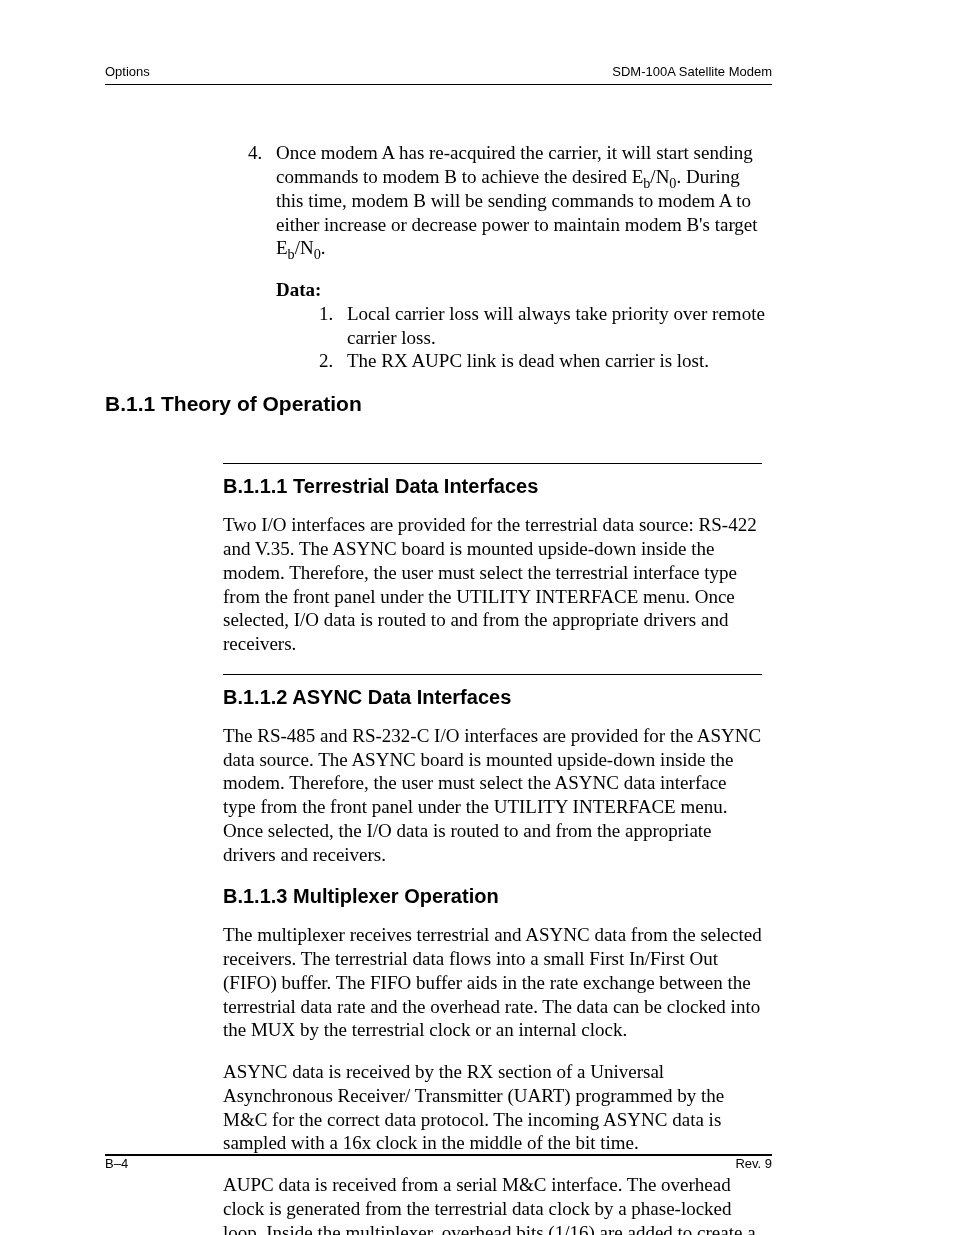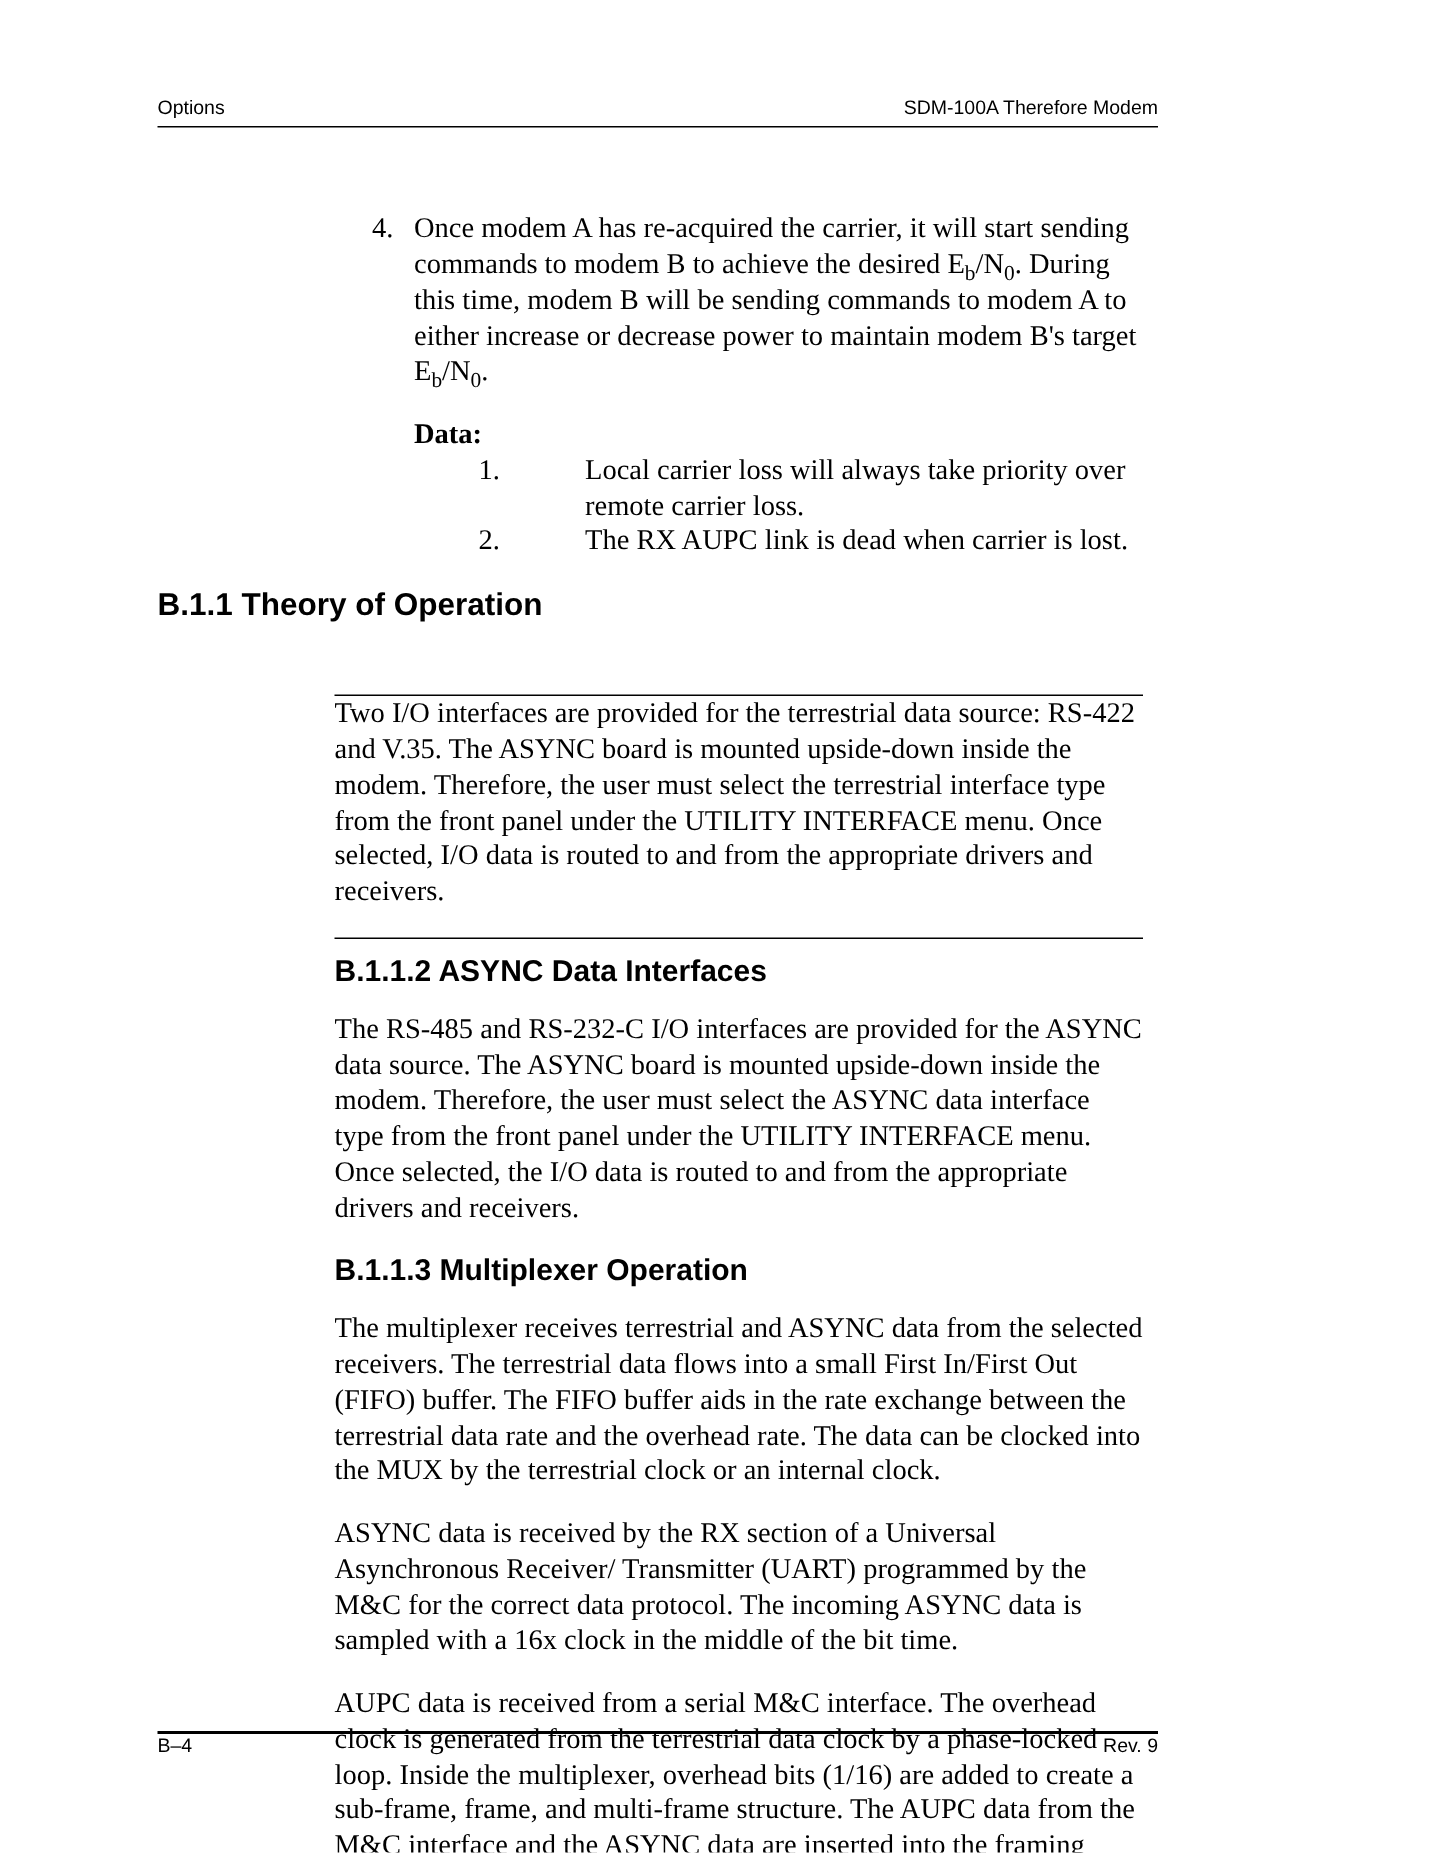--- a/index.html
+++ b/index.html
@@ -41,21 +41,21 @@
     flex: 1;
   }
   .sub { font-size: 0.75em; vertical-align: sub; line-height: 0; }
   .notes-block {
     margin-left: 171px;
     margin-top: 18px;
   }
   .notes-label { font-weight: bold; }
   .note-line { display: flex; margin-left: 43px; }
   .note-line .nn { width: 28px; flex: 0 0 28px; }
-  .note-line .nt { flex: 1; margin-left: 43px; }
+  .note-line .nt { flex: 1; }
 
   h2.sec {
     font-family: Arial, Helvetica, sans-serif;
     font-weight: bold;
     font-size: 21px;
     margin: 18px 0 0 0;
   }
   .sub-block {
     margin-left: 118px;
     margin-right: 10px;
@@ -87,21 +87,21 @@
     padding-top: 0;
   }
 </style>
 </head>
 <body>
 
 <div class="page">
 
   <div class="running-head">
     <span>Options</span>
-    <span>SDM-100A Therefore Modem</span>
+    <span>SDM-100A Satellite Modem</span>
   </div>
 
   <div class="numbered-item">
     <div class="num">4.</div>
     <div class="txt">Once modem A has re-acquired the carrier, it will start sending commands to modem B to achieve the desired E<span class="sub">b</span>/N<span class="sub">0</span>. During this time, modem B will be sending commands to modem A to either increase or decrease power to maintain modem B's target E<span class="sub">b</span>/N<span class="sub">0</span>.</div>
   </div>
 
   <div class="notes-block">
     <div class="notes-label">Data:</div>
     <div class="note-line">
@@ -111,20 +111,21 @@
     <div class="note-line">
       <div class="nn">2.</div>
       <div class="nt">The RX AUPC link is dead when carrier is lost.</div>
     </div>
   </div>
 
   <h2 class="sec">B.1.1  Theory of Operation</h2>
 
   <div class="sub-block" style="margin-top:46px;">
     <hr>
+    <h3>B.1.1.1  Terrestrial Data Interfaces</h3>
     <p>Two I/O interfaces are provided for the terrestrial data source: RS-422 and V.35. The ASYNC board is mounted upside-down inside the modem. Therefore, the user must select the terrestrial interface type from the front panel under the UTILITY INTERFACE menu. Once selected, I/O data is routed to and from the appropriate drivers and receivers.</p>
   </div>
 
   <div class="sub-block" style="margin-top:18px;">
     <hr>
     <h3>B.1.1.2  ASYNC Data Interfaces</h3>
     <p>The RS-485 and RS-232-C I/O interfaces are provided for the ASYNC data source. The ASYNC board is mounted upside-down inside the modem. Therefore, the user must select the ASYNC data interface type from the front panel under the UTILITY INTERFACE menu. Once selected, the I/O data is routed to and from the appropriate drivers and receivers.</p>
   </div>
 
   <div class="sub-block" style="margin-top:8px;">

